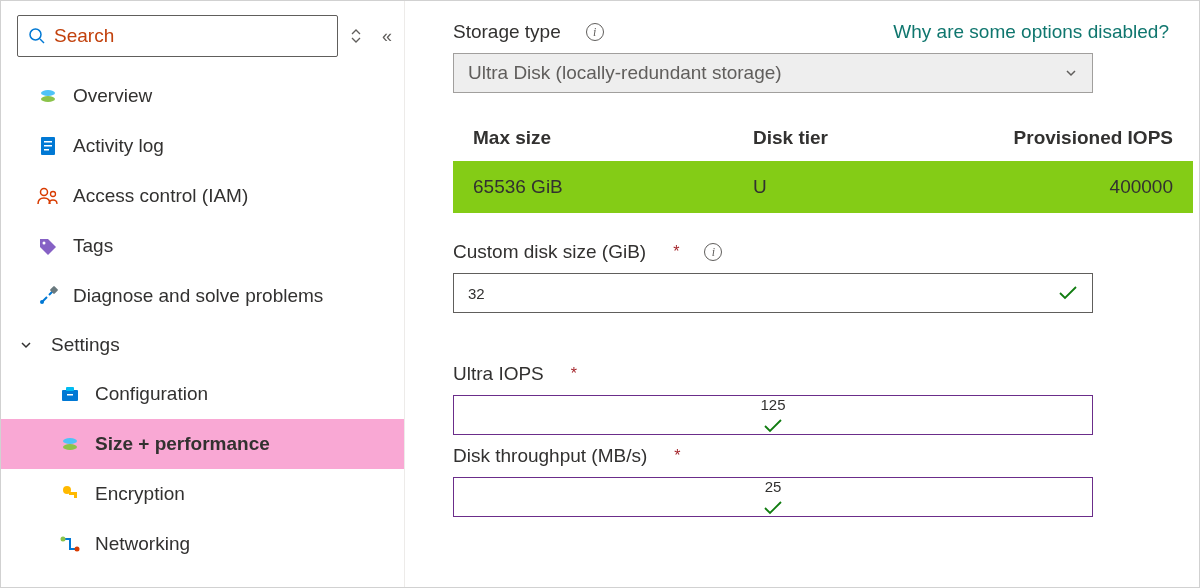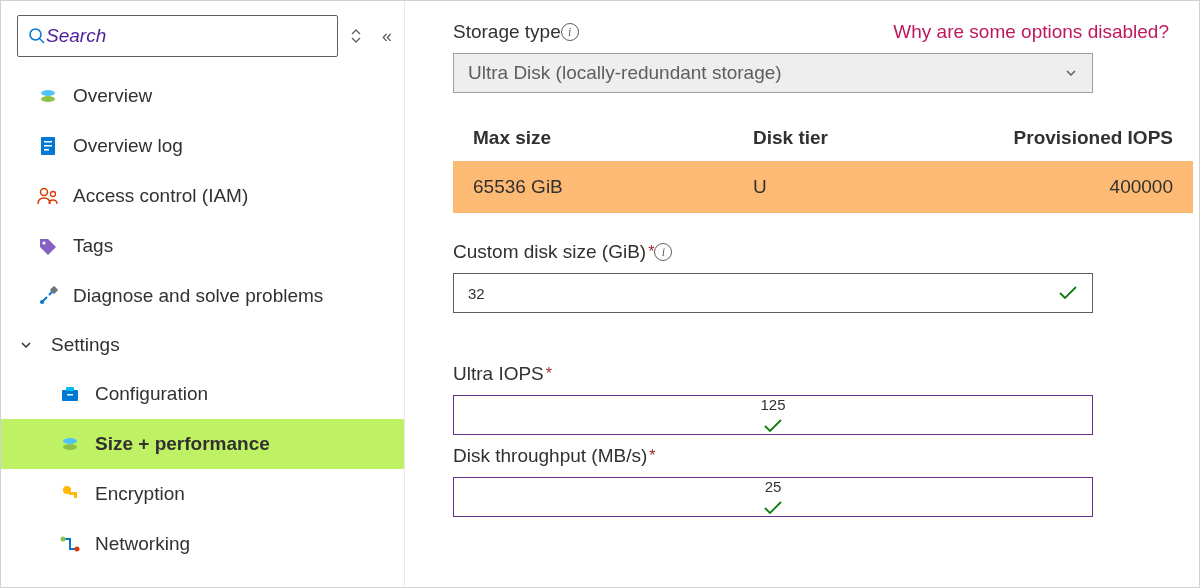--- a/index.html
+++ b/index.html
@@ -4,47 +4,47 @@
   <style>
     * { box-sizing: border-box; margin: 0; padding: 0; }
     body { font-family: "Segoe UI", -apple-system, sans-serif; font-size: 16px; color: #323130; background: #fff; }
     .container { display: flex; width: 1200px; height: 588px; border: 1px solid #d1d1d1; overflow: hidden; }
 
     
     .sidebar { width: 404px; display: flex; flex-direction: column; border-right: 1px solid #edebe9; }
     .search-row { display: flex; align-items: center; padding: 14px 12px 14px 16px; gap: 10px; }
     .search-box { flex: 1; display: flex; align-items: center; border: 1px solid #605e5c; height: 42px; padding: 0 10px; border-radius: 2px; }
     .search-box svg { flex-shrink: 0; }
-    .search-box span { font-size: 19px; color: #4c1d95; font-style: italic; }
+    .search-box span { margin-left: 8px; font-size: 19px; color: #c2410c; }
     .sort-icon { display: flex; flex-direction: column; align-items: center; cursor: pointer; color: #605e5c; }
     .collapse-icon { color: #605e5c; cursor: pointer; font-size: 18px; margin-left: 8px; }
 
     .nav-item { display: flex; align-items: center; height: 50px; padding: 0 36px; cursor: pointer; font-size: 19px; gap: 14px; }
     .nav-item .icon { width: 22px; display: flex; justify-content: center; }
 
     .nav-group { display: flex; align-items: center; height: 48px; padding: 0 18px; cursor: pointer; font-size: 19px; gap: 18px; }
     .nav-sub-item { display: flex; align-items: center; height: 50px; padding: 0 18px 0 58px; cursor: pointer; font-size: 19px; gap: 14px; }
-    .nav-sub-item.active { background: #bef264; font-weight: 600; }
+    .nav-sub-item.active { background: #f9a8d4; font-weight: 600; }
     .nav-sub-item .icon { width: 22px; display: flex; justify-content: center; }
 
     
     .main { flex: 1; padding: 20px 10px 0 48px; overflow-x: hidden; }
     .field-group { margin-bottom: 10px; }
-    .label-row { display: flex; align-items: center; gap: 0; margin-bottom: 10px; position: relative; }
+    .label-row { display: flex; align-items: center; gap: 25px; margin-bottom: 10px; position: relative; }
     .label-row .label { font-size: 19px; color: #323130; }
     .info-icon { width: 18px; height: 18px; border: 1px solid #605e5c; border-radius: 50%; display: inline-flex; align-items: center; justify-content: center; font-size: 12px; color: #605e5c; font-style: italic; font-family: Georgia, serif; }
-    .help-link { color: #be185d; font-size: 19px; text-decoration: none; position: absolute; right: 20px; }
+    .help-link { color: #0f766e; font-size: 19px; text-decoration: none; position: absolute; right: 20px; }
     .required { color: #a4262c; margin-left: 2px; }
 
     .select-box { width: 640px; height: 40px; border: 1px solid #a19f9d; background: #eeeeee; display: flex; align-items: center; justify-content: space-between; padding: 17px 14px; color: #605e5c; font-size: 19px; }
     .select-box .chevron { color: #605e5c; }
 
     .table { width: 740px; margin-top: 22px; }
     .table-header { display: flex; font-weight: 600; font-size: 19px; padding: 12px 20px; }
-    .table-row { display: flex; background: #fdba74; font-size: 19px; padding: 15px 20px; }
+    .table-row { display: flex; background: #84cc16; font-size: 19px; padding: 15px 20px; }
     .col-size { width: 280px; }
     .col-tier { width: 230px; }
     .col-iops { flex: 1; text-align: right; }
 
     .text-input-group { margin-top: 28px; }
     .text-input { width: 640px; height: 40px; border: 1px solid #605e5c; display: flex; align-items: center; justify-content: space-between; padding: 0 14px; font-size: 15px; margin-top: 8px; }
     .text-input.valid { border-color: #605e5c; }
     .text-input.focus-valid { border: 1px solid #6b2d8a; flex-direction: column; }
     .check-icon { color: #107c10; font-weight: bold; }
 
@@ -85,21 +85,21 @@
     </div>
     <div class="nav-item">
       <span class="icon">
         <svg width="18" height="20" viewBox="0 0 18 20">
             <rect x="2" y="1" width="14" height="18" rx="1" fill="#0078d4"></rect>
             <rect x="5" y="5" width="8" height="1.5" fill="#fff"></rect>
             <rect x="5" y="9" width="8" height="1.5" fill="#fff"></rect>
             <rect x="5" y="13" width="5" height="1.5" fill="#fff"></rect>
           </svg>
       </span>
-      <span>Overview log</span>
+      <span>Activity log</span>
     </div>
     <div class="nav-item">
       <span class="icon">
         <svg width="22" height="20" viewBox="0 0 22 20">
             <circle cx="7" cy="6" r="3.5" fill="none" stroke="#d83b01" stroke-width="1.5"></circle>
             <path d="M1 18 Q1 12 7 12 Q13 12 13 18" fill="none" stroke="#d83b01" stroke-width="1.5"></path>
             <circle cx="16" cy="8" r="2.5" fill="none" stroke="#d83b01" stroke-width="1.3"></circle>
             <path d="M12 18 Q12 14 16 14 Q20 14 20 18" fill="none" stroke="#d83b01" stroke-width="1.3"></path>
           </svg>
       </span>

